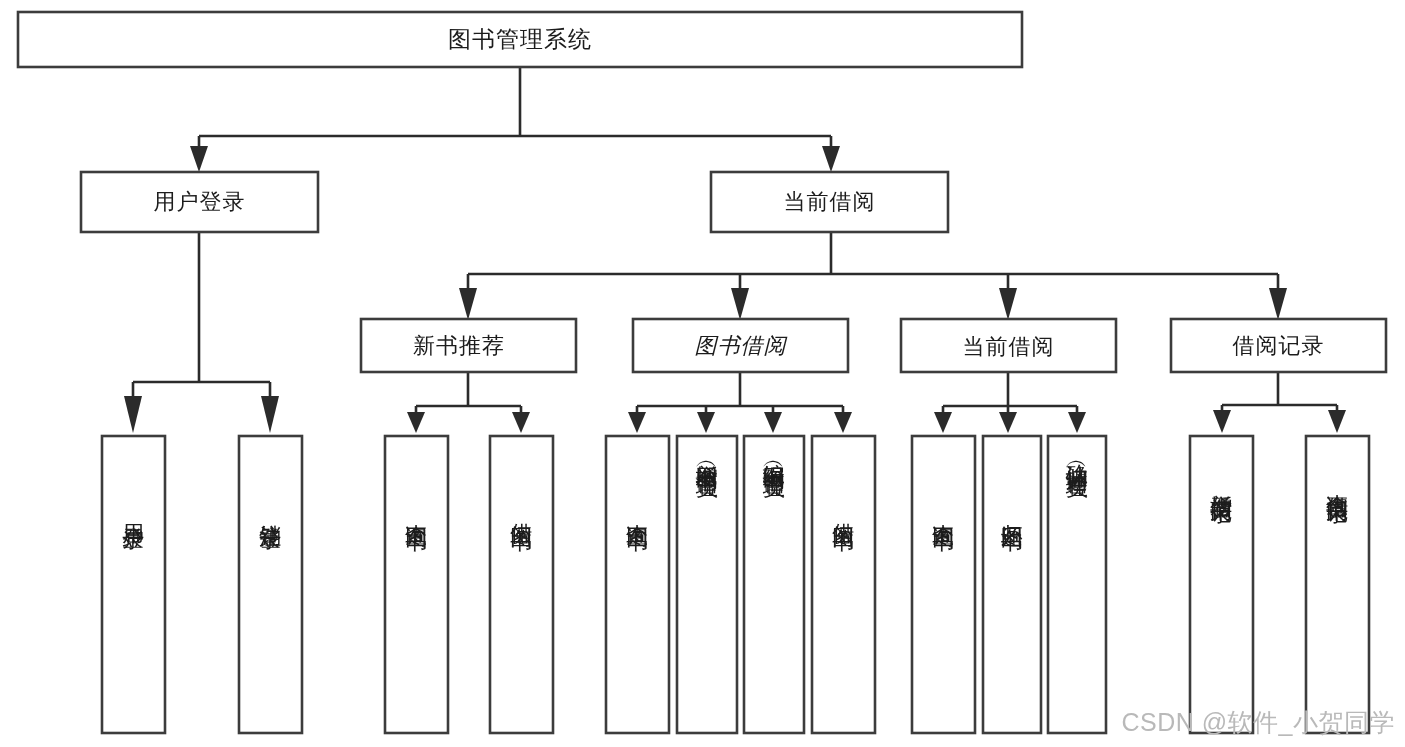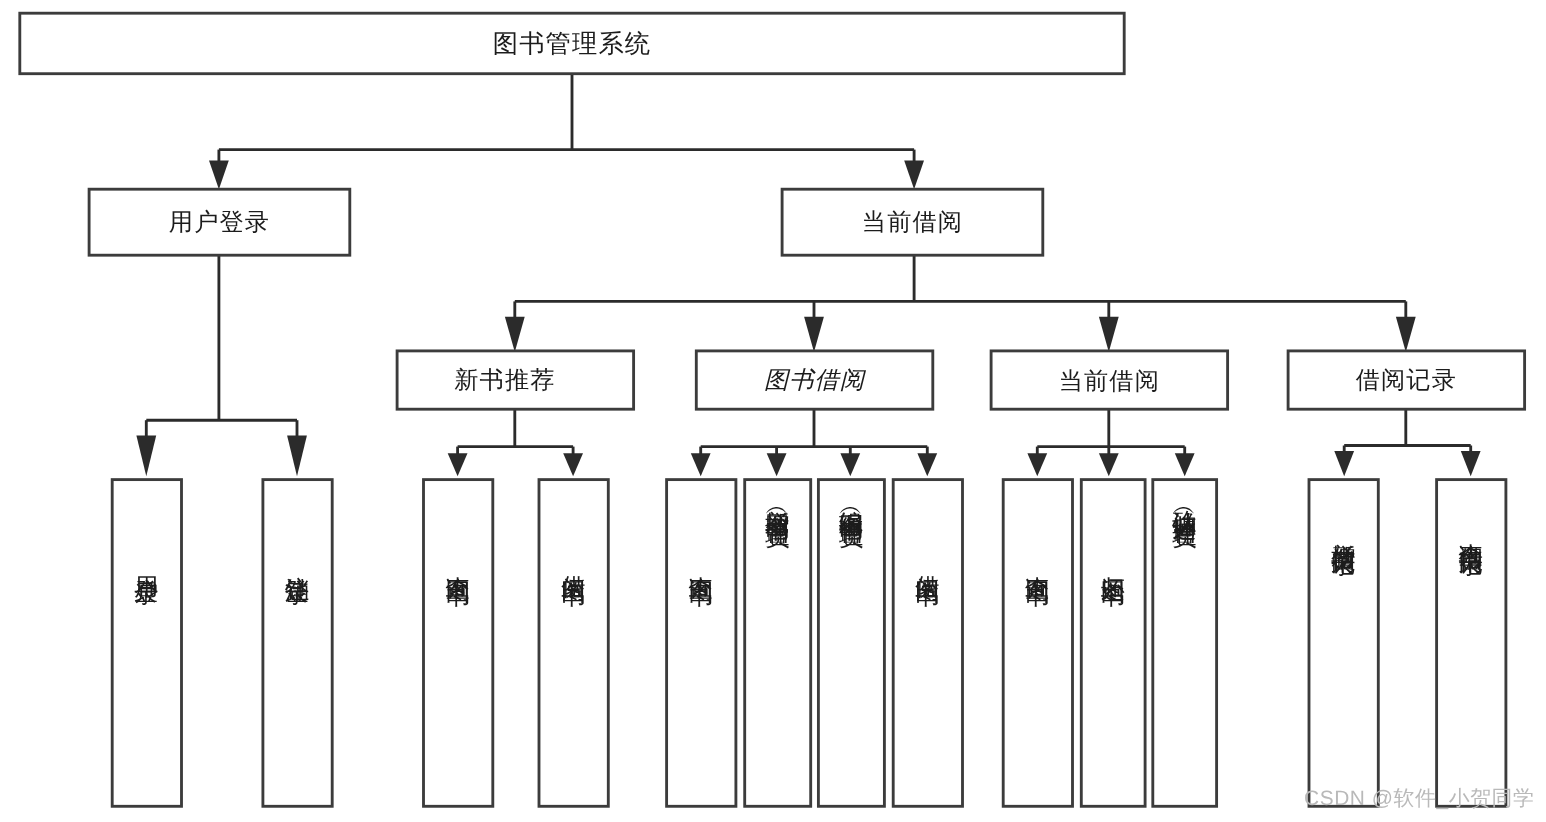--- a/index.html
+++ b/index.html
@@ -74,21 +74,21 @@
     white-space: nowrap;
   }
   .root-label-text {
     font-size: 23px;
   }
   #watermark {
     position: absolute;
     right: 10px;
     bottom: 8px;
     font-family: "Liberation Sans", "DejaVu Sans", sans-serif;
-    font-size: 19px;
+    font-size: 25px;
     color: #b9b9b9;
     letter-spacing: 0.5px;
     white-space: nowrap;
     user-select: none;
   }
 </style>
 </head>
 <body>
 
 <div id="diagram-root">

